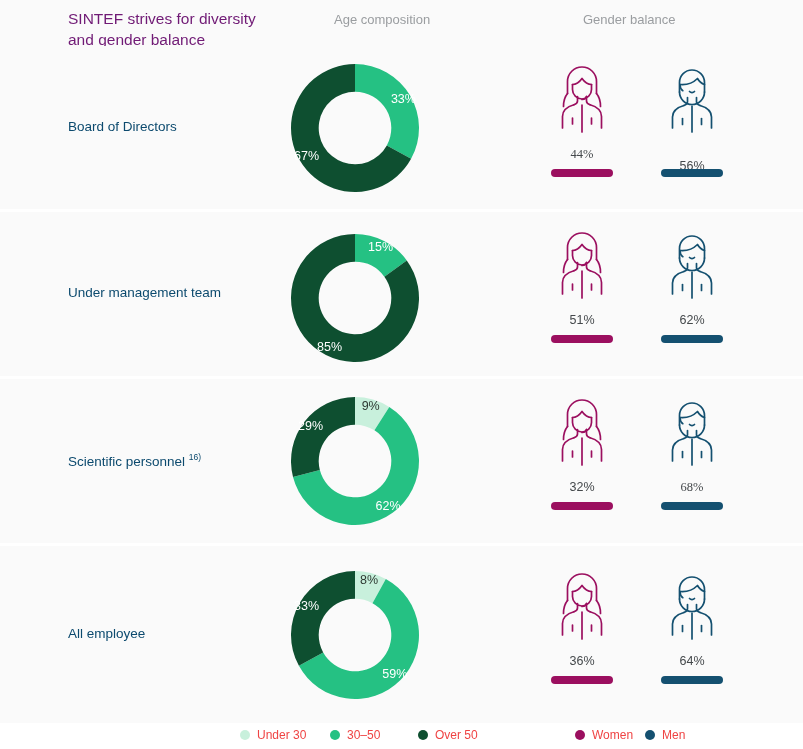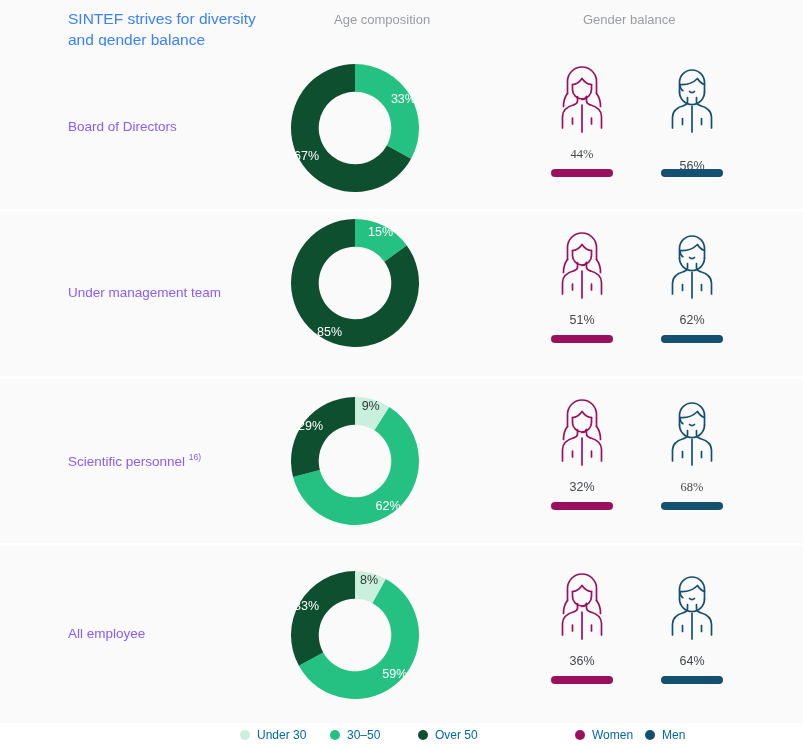--- a/index.html
+++ b/index.html
@@ -9,34 +9,34 @@
     font-family:"Liberation Sans", sans-serif;
     overflow:hidden;
     position:relative;
   }
   .sheet{position:relative;width:803px;height:749px;}
 
   
   .header{position:absolute;left:0;top:0;width:803px;height:46px;background:#fafafa;}
   .title{
     position:absolute;left:68px;top:8px;width:200px;
-    font-size:15.5px;line-height:21px;color:#3b82f6;
+    font-size:15.5px;line-height:21px;color:#701a75;
   }
   .colhead{
     position:absolute;top:12px;font-size:13px;color:#9a9da0;
   }
   .colhead.age{left:306px;margin-left:28px;}
   .colhead.gender{left:583px;}
 
   
   .row{
     position:absolute;left:0;width:803px;background:#fafafa;
   }
   .row-label{
-    position:absolute;left:68px;font-size:13.5px;color:#8b5cf6;
+    position:absolute;left:68px;font-size:13.5px;color:#0c4a6e;
     white-space:nowrap;
   }
   .row-label sup{font-size:8.5px;vertical-align:super;}
 
   
   .donut-wrap{position:absolute;}
   .donut{display:block;}
   .slice-label{
     font-family:"Liberation Sans", sans-serif;
     font-size:12.5px;fill:#ffffff;font-weight:400;
@@ -56,21 +56,21 @@
   }
 
   
   .legend{position:absolute;left:0;top:725px;width:803px;height:24px;}
   .leg-item{position:absolute;top:0;height:20px;white-space:nowrap;}
   .leg-dot{
     display:inline-block;width:10px;height:10px;border-radius:50%;
     vertical-align:middle;margin-right:7px;
   }
   .leg-text{
-    display:inline-block;font-size:12px;color:#0369a1;vertical-align:middle;
+    display:inline-block;font-size:12px;color:#ef4444;vertical-align:middle;
   }
 </style>
 </head>
 <body>
 
 <div class="sheet">
 
   <div class="header">
     <div class="title">SINTEF strives for diversity and gender balance</div>
     <div class="colhead age">Age composition</div>
@@ -121,21 +121,21 @@
     <path d="M28 41 V67"></path>
     <path d="M18.5 53.5 v6"></path>
     <path d="M37.5 53.5 v6"></path>
   </svg></div>
           <div class="pct" style="left: 0px; top: 94px;">56%</div>
           <div class="bar" style="left: 4px; top: 104px; background: rgb(20, 80, 112);"></div>
         </div>
       </div>
       <div class="row" style="top: 212px; height: 164px; background: rgb(250, 250, 250);">
         <div class="row-label" style="top: 73px;">Under management team</div>
-        <div class="donut-wrap" style="left: 289px; top: 5px;">
+        <div class="donut-wrap" style="left: 289px; top: 20px;">
           <svg class="donut" width="132" height="132" viewBox="0 0 132 132">
             <path d="M66 2 A64 64 0 0 1 117.77708763999664 28.38174385328172 L95.3673168958106 44.66339534178322 A36.300000000000004 36.300000000000004 0 0 0 66 29.699999999999996 Z" fill="#25c183"></path>
             <path d="M117.77708763999664 28.38174385328172 A64 64 0 1 1 65.99999999999999 2 L66 29.699999999999996 A36.300000000000004 36.300000000000004 0 1 0 95.3673168958106 44.66339534178322 Z" fill="#0e4f30"></path>
             <text class="slice-label" x="91.5" y="15.9">15%</text>
             <text class="slice-label" x="40.5" y="116.1">85%</text>
           </svg>
         </div>
         <div class="gender-block" style="left: 547px; top: 19px; width: 70px;">
           <div class="person" style="left: 7px; top: 0px;"><svg width="56" height="72" viewBox="0 0 56 72" fill="none" stroke="#9b0f5f" stroke-width="1.7" stroke-linecap="round" stroke-linejoin="round">
     <path d="M13.5 28.5 V16.5 A14.5 14.5 0 0 1 42.5 16.5 V28.5"></path>

